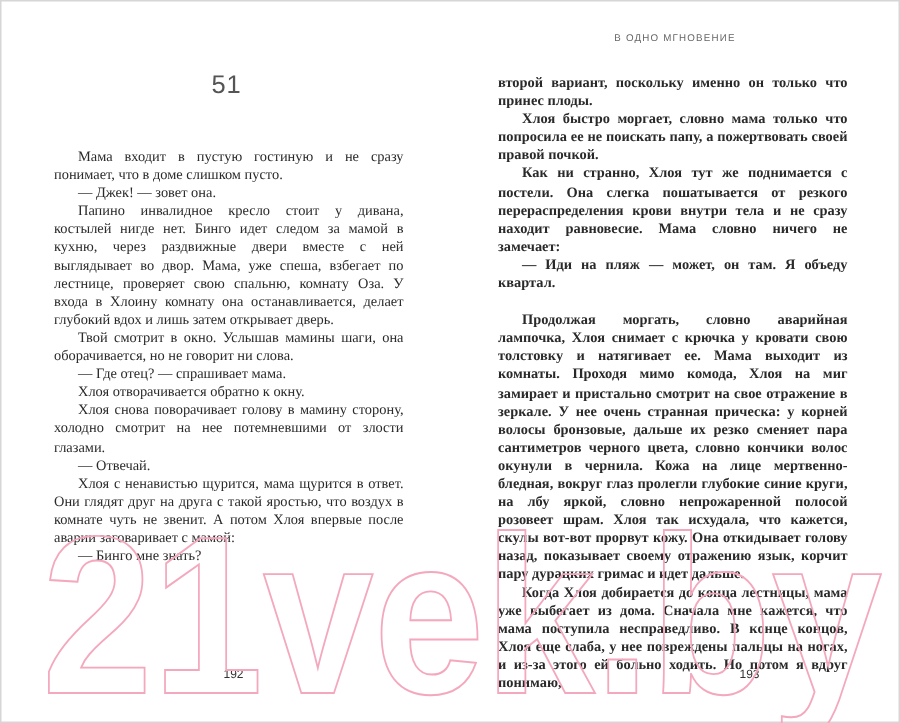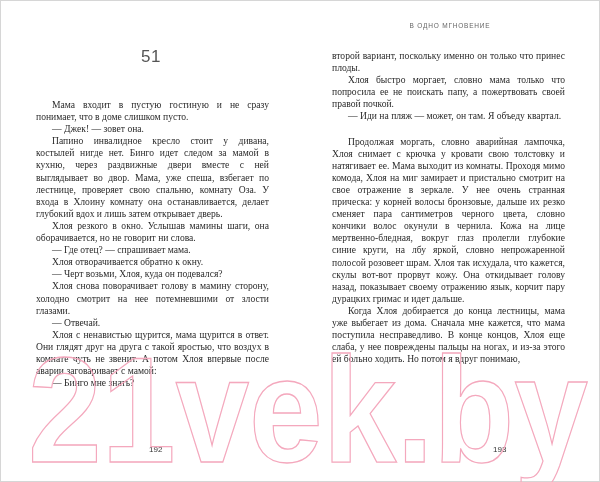--- a/index.html
+++ b/index.html
@@ -34,21 +34,21 @@
       font-family: "Liberation Sans", "DejaVu Sans", sans-serif;
       font-size: 6.5px; color: #666; letter-spacing: 0.8px;
     }
     .text {
       position: absolute;
       font-size: 9.6px; line-height: 12.1px;
       text-align: justify;
       hyphens: manual;
     }
     .page-left .text { left: 35px; width: 233px; top: 98px; }
-    .page-right .text { left: 31px; width: 233px; top: 49px; }
+    .page-right .text { left: 31px; width: 233px; top: 49px; font-weight: bold; }
     .text p { margin: 0; text-indent: 16px; }
     .text p.noindent { text-indent: 0; }
     .text p.gap { margin-top: 13px; }
     .folio {
       position: absolute; top: 444px;
       font-family: "Liberation Sans", "DejaVu Sans", sans-serif;
       font-size: 8px; color: #333;
     }
     .page-left .folio { left: 148px; }
     .page-right .folio { left: 145px; margin-left: 47px; }
@@ -66,37 +66,37 @@
 <body>
 
 <div class="spread">
 
   <div class="page page-left">
     <div class="chapter-num">51</div>
     <div class="text">
       <p>Мама входит в пустую гостиную и не сразу понимает, что в доме слишком пусто.</p>
       <p>— Джек! — зовет она.</p>
       <p>Папино инвалидное кресло стоит у дивана, костылей нигде нет. Бинго идет следом за мамой в кухню, через раздвижные двери вместе с ней выглядывает во двор. Мама, уже спеша, взбегает по лестнице, проверяет свою спальню, комнату Оза. У входа в Хлоину комнату она останавливается, делает глубокий вдох и лишь затем открывает дверь.</p>
-      <p>Хлоя резкого в окно. Услышав мамины шаги, она оборачивается, но не говорит ни слова.</p>
+      <p>Твой смотрит в окно. Услышав мамины шаги, она оборачивается, но не говорит ни слова.</p>
       <p>— Где отец? — спрашивает мама.</p>
       <p>Хлоя отворачивается обратно к окну.</p>
-      <p>— Черт возьми, Хлоя, куда он подевался?</p>
       <p>Хлоя снова поворачивает голову в мамину сторону, холодно смотрит на нее потемневшими от злости глазами.</p>
       <p>— Отвечай.</p>
       <p>Хлоя с ненавистью щурится, мама щурится в ответ. Они глядят друг на друга с такой яростью, что воздух в комнате чуть не звенит. А потом Хлоя впервые после аварии заговаривает с мамой:</p>
       <p>— Бинго мне знать?</p>
     </div>
     <div class="folio">192</div>
   </div>
 
   <div class="page page-right">
     <div class="running-head">В ОДНО МГНОВЕНИЕ</div>
     <div class="text">
       <p class="noindent">второй вариант, поскольку именно он только что принес плоды.</p>
       <p>Хлоя быстро моргает, словно мама только что попросила ее не поискать папу, а пожертвовать своей правой почкой.</p>
+      <p>Как ни странно, Хлоя тут же поднимается с постели. Она слегка пошатывается от резкого перераспределения крови внутри тела и не сразу находит равновесие. Мама словно ничего не замечает:</p>
       <p>— Иди на пляж — может, он там. Я объеду квартал.</p>
       <p class="gap">Продолжая моргать, словно аварийная лампочка, Хлоя снимает с крючка у кровати свою толстовку и натягивает ее. Мама выходит из комнаты. Проходя мимо комода, Хлоя на миг замирает и пристально смотрит на свое отражение в зеркале. У нее очень странная прическа: у корней волосы бронзовые, дальше их резко сменяет пара сантиметров черного цвета, словно кончики волос окунули в чернила. Кожа на лице мертвенно-бледная, вокруг глаз пролегли глубокие синие круги, на лбу яркой, словно непрожаренной полосой розовеет шрам. Хлоя так исхудала, что кажется, скулы вот-вот прорвут кожу. Она откидывает голову назад, показывает своему отражению язык, корчит пару дурацких гримас и идет дальше.</p>
       <p>Когда Хлоя добирается до конца лестницы, мама уже выбегает из дома. Сначала мне кажется, что мама поступила несправедливо. В конце концов, Хлоя еще слаба, у нее повреждены пальцы на ногах, и из-за этого ей больно ходить. Но потом я вдруг понимаю,</p>
     </div>
     <div class="folio">193</div>
   </div>
 
 </div>
 
 <svg class="watermark" viewBox="0 0 600 482" xmlns="http://www.w3.org/2000/svg">

